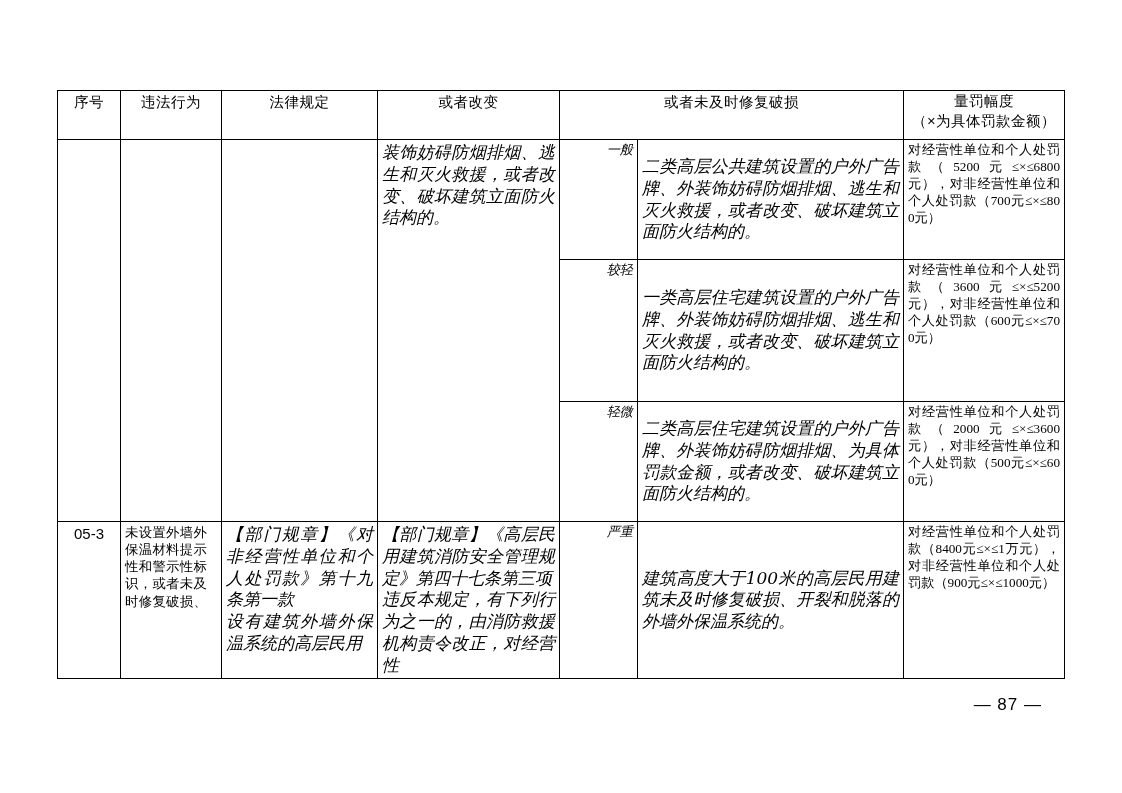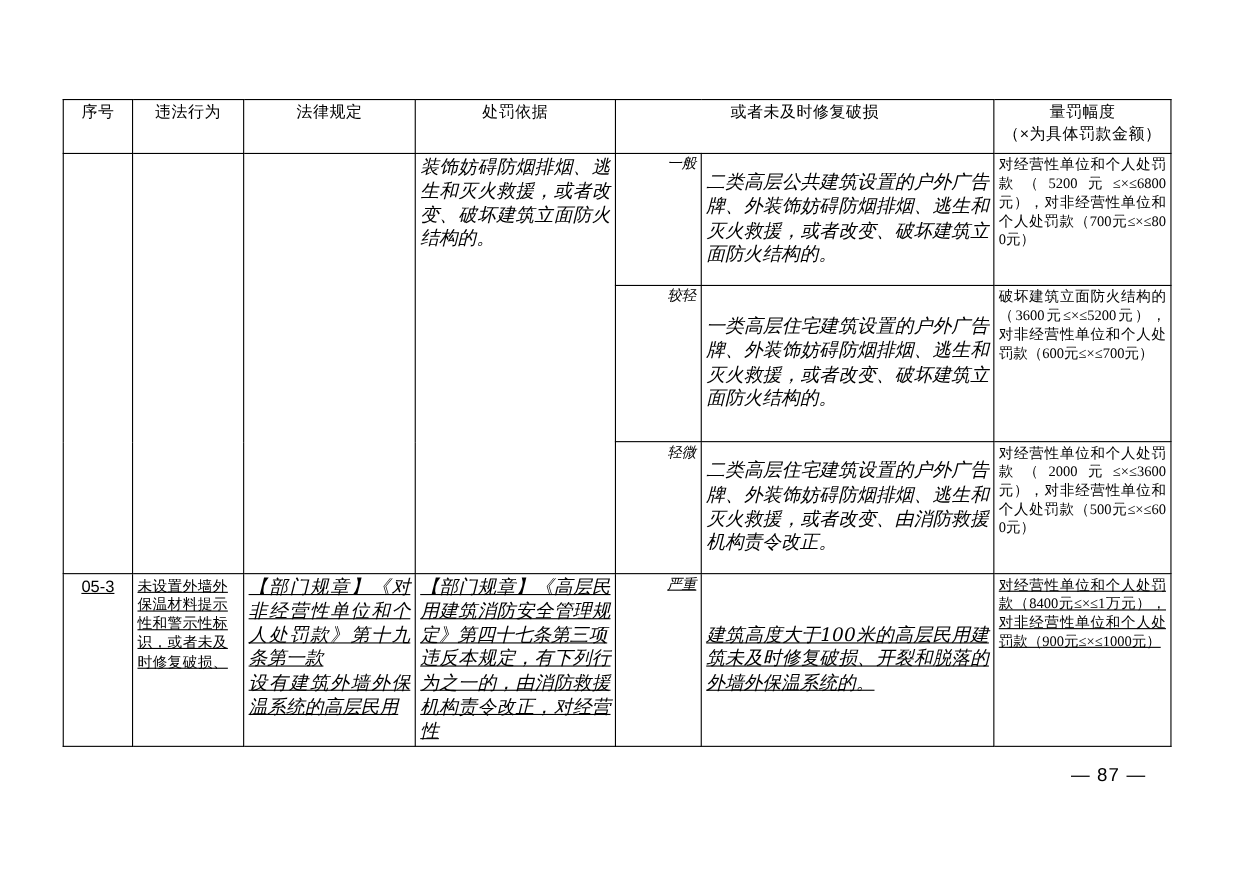--- a/index.html
+++ b/index.html
@@ -40,20 +40,21 @@
     text-align: center;
     vertical-align: middle;
     font-family: "Liberation Sans", "DejaVu Sans", sans-serif;
     font-weight: bold;
     font-size: 14.5px;
     height: 44px;
     letter-spacing: 0.5px;
   }
   .hdr .two-line {
     line-height: 1.35;
+    font-family: Liberation Mono, monospace;
   }
   
   col.c-seq { width: 63px; }
   col.c-act { width: 101px; }
   col.c-law { width: 156px; }
   col.c-basis { width: 182px; }
   col.c-level { width: 78px; }
   col.c-detail { width: 266px; }
   col.c-amount { width: 161px; }
 
@@ -113,49 +114,49 @@
         <col class="c-basis">
       <col class="c-level">
         <col class="c-detail">
         <col class="c-amount">
     </colgroup>
     <tbody>
       <tr class="hdr">
         <td>序号</td>
         <td>违法行为</td>
         <td>法律规定</td>
-        <td>处罚依据</td>
+        <td>或者改变</td>
         <td colspan="2">或者未及时修复破损</td>
         <td class="two-line">
           <div>量罚幅度</div>
           <div>（×为具体罚款金额）</div>
         </td>
       </tr>
 
       <tr style="height: 120px;">
         <td class="seq-cell" rowspan="3"></td>
         <td class="bold-act" rowspan="3"></td>
         <td class="cell-text kai" rowspan="3"></td>
         <td class="cell-text kai" rowspan="3">装饰妨碍防烟排烟、逃生和灭火救援，或者改变、破坏建筑立面防火结构的。</td>
         <td class="level-cell kai">一般</td>
         <td class="cell-text kai" style="vertical-align:middle;">二类高层公共建筑设置的户外广告牌、外装饰妨碍防烟排烟、逃生和灭火救援，或者改变、破坏建筑立面防火结构的。</td>
         <td class="amount-cell nowrap-break">对经营性单位和个人处罚款（5200元≤×≤6800元），对非经营性单位和个人处罚款（700元≤×≤800元）</td>
       </tr>
       <tr style="height: 142px; margin-top: 24px;">
         <td class="level-cell kai">较轻</td>
         <td class="cell-text kai" style="vertical-align:middle;">一类高层住宅建筑设置的户外广告牌、外装饰妨碍防烟排烟、逃生和灭火救援，或者改变、破坏建筑立面防火结构的。</td>
-        <td class="amount-cell nowrap-break">破坏建筑立面防火结构的（3600元≤×≤5200元），对非经营性单位和个人处罚款（600元≤×≤700元）</td>
+        <td class="amount-cell nowrap-break">对经营性单位和个人处罚款（3600元≤×≤5200元），对非经营性单位和个人处罚款（600元≤×≤700元）</td>
       </tr>
       <tr style="height: 120px; margin-top: 16px;">
         <td class="level-cell kai">轻微</td>
-        <td class="cell-text kai" style="vertical-align:middle;">二类高层住宅建筑设置的户外广告牌、外装饰妨碍防烟排烟、逃生和灭火救援，或者改变、由消防救援机构责令改正。</td>
+        <td class="cell-text kai" style="vertical-align:middle;">二类高层住宅建筑设置的户外广告牌、外装饰妨碍防烟排烟、为具体罚款金额，或者改变、破坏建筑立面防火结构的。</td>
         <td class="amount-cell nowrap-break">对经营性单位和个人处罚款（2000元≤×≤3600元），对非经营性单位和个人处罚款（500元≤×≤600元）</td>
       </tr>
 
-      <tr style="height: 128px; text-decoration: underline;">
+      <tr style="height: 128px;">
         <td class="seq-cell">05-3</td>
         <td class="bold-act">未设置外墙外保温材料提示性和警示性标识，或者未及时修复破损、</td>
         <td class="cell-text kai" style="white-space:pre-line;">【部门规章】《对非经营性单位和个人处罚款》第十九条第一款
 设有建筑外墙外保温系统的高层民用</td>
         <td class="cell-text kai" style="white-space:pre-line;">【部门规章】《高层民用建筑消防安全管理规定》第四十七条第三项
 违反本规定，有下列行为之一的，由消防救援机构责令改正，对经营性</td>
         <td class="level-cell kai">严重</td>
         <td class="cell-text kai" style="vertical-align:middle;">建筑高度大于100米的高层民用建筑未及时修复破损、开裂和脱落的外墙外保温系统的。</td>
         <td class="amount-cell nowrap-break">对经营性单位和个人处罚款（8400元≤×≤1万元），对非经营性单位和个人处罚款（900元≤×≤1000元）</td>
       </tr>

